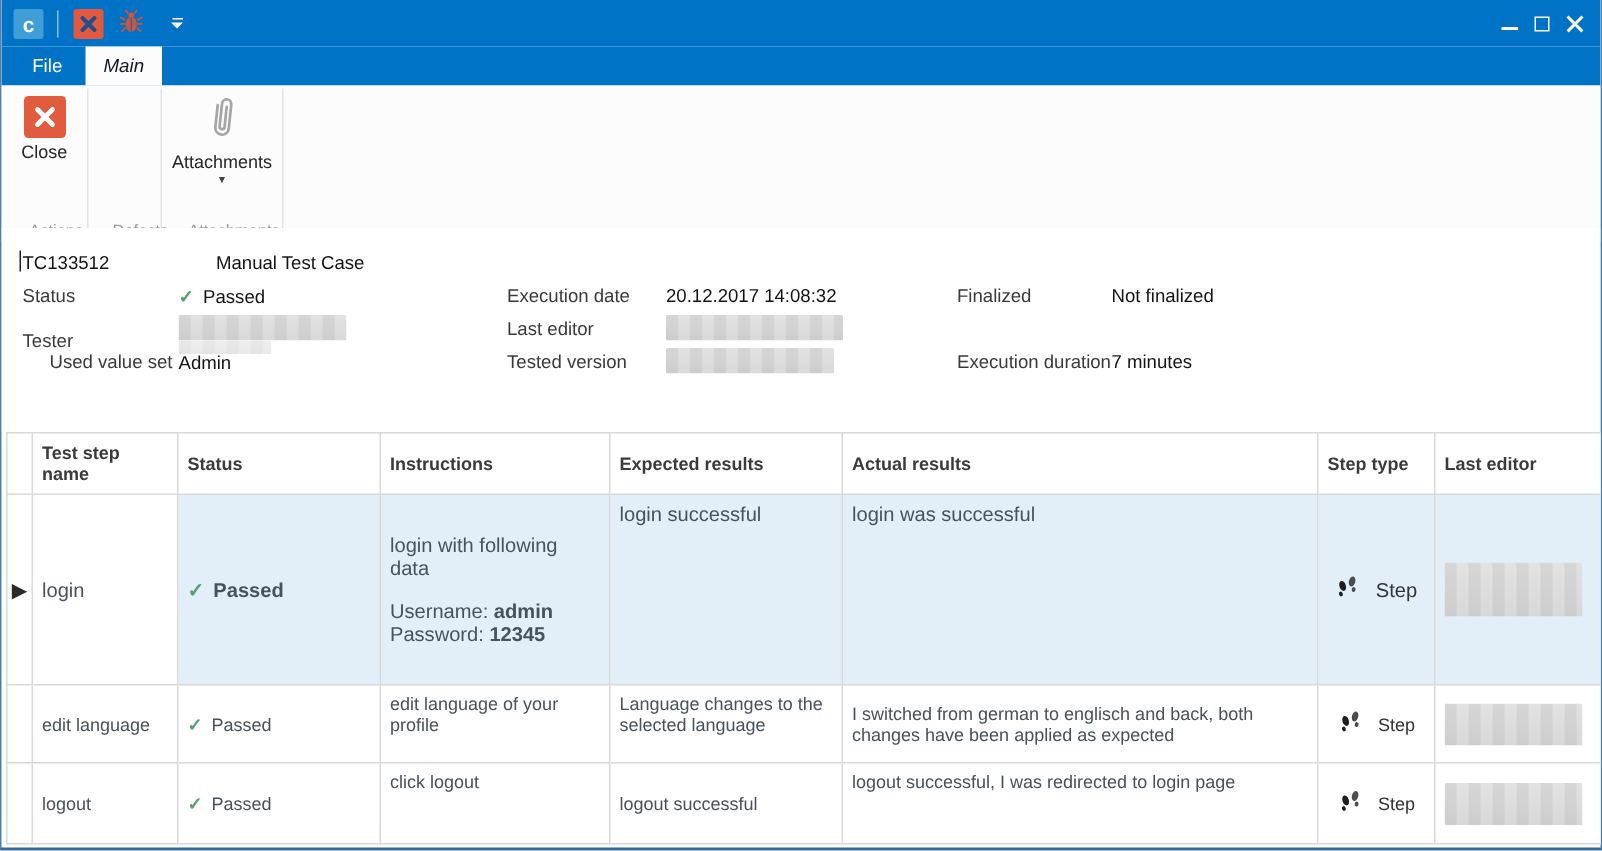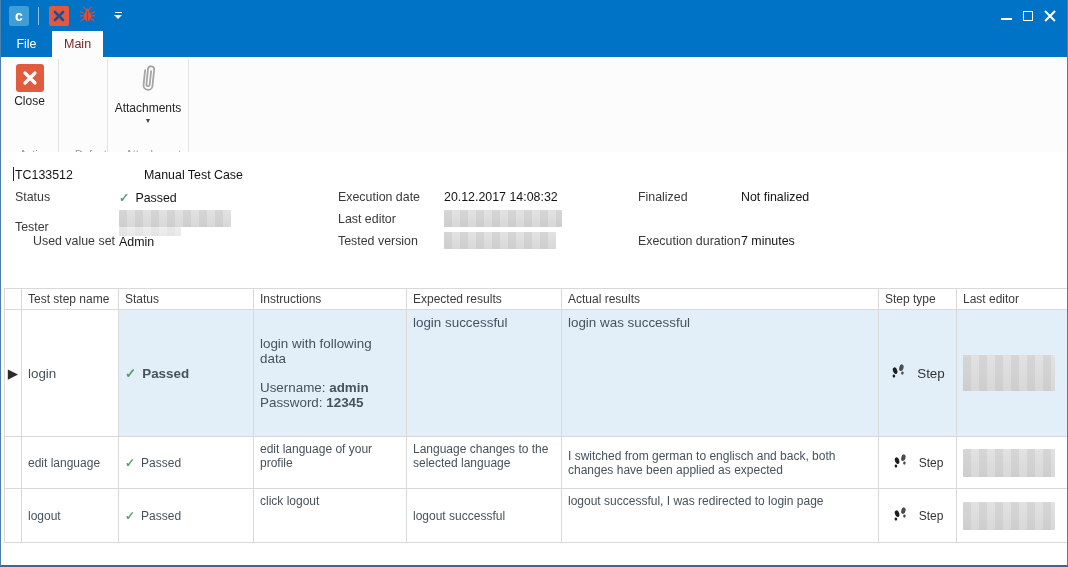--- a/index.html
+++ b/index.html
@@ -21,42 +21,42 @@
   .qat-chev .tri{ width:0; height:0; border-left:4px solid transparent; border-right:4px solid transparent; border-top:4px solid #fff; }
   .title{ position:absolute; left:0; right:0; text-align:center; color:#fff; font-size:13px; pointer-events:none; }
   .win-controls{ position:absolute; right:6px; top:0; height:31px; display:flex; align-items:center; }
   .wc{ width:22px; height:24px; display:flex; align-items:center; justify-content:center; background:transparent; border:none; cursor:pointer; }
   .wc-min{ width:11px; height:2px; background:#fff; margin-top:6px; }
   .wc-max{ width:10px; height:10px; border:1.6px solid #fff; }
   .wc-close{ position:relative; width:12px; height:12px; }
   .wc-close:before,.wc-close:after{ content:""; position:absolute; left:-1px; top:5px; width:14px; height:1.8px; background:#fff; }
   .wc-close:before{ transform:rotate(45deg);} .wc-close:after{ transform:rotate(-45deg);}
   
-  .tabrow{ position:absolute; left:0; top:31px; width:100%; height:26px; background:#0173c7; display:flex; padding-left:0; }
+  .tabrow{ position:absolute; left:0; top:31px; width:100%; height:26px; background:#0173c7; display:flex; padding-left:5px; }
   .tab{ min-width:51px; height:26px; display:flex; align-items:center; justify-content:center; font-size:12.5px; color:#fff; border:none; background:transparent; cursor:pointer; padding:0 12px; }
-  .tab.active{ background:#fcfcfc; color:#7f1d1d; }
+  .tab.active{ background:#fcfcfc; color:#0f172a;font-style:italic; }
   
   .ribbon{ position:absolute; left:0; top:57px; width:100%; height:107px; background:#fcfcfc; border-bottom:2px solid #0072c6; display:flex; }
   .rgroup{ position:relative; height:100%; display:flex; align-items:flex-start; justify-content:center; padding-top:3px; }
   .rgroup .glabel{ position:absolute; bottom:2px; left:0; right:0; text-align:center; color:#9a9a9a; font-size:11px;margin-left:16px; }
   .gsep{ width:1px; background:#e3e3e3; margin:2px 0 2px 0; }
   .rbtn{ display:flex; flex-direction:column; align-items:center; gap:3px; background:transparent; border:none; cursor:pointer; padding:4px 6px; font-family:inherit; }
   .rbtn .cap{ font-size:12px; color:#262626; line-height:13px; text-align:center; }
   .icon-close-x{ width:28px; height:28px; background:#e15b3e; border-radius:3px; display:flex; align-items:center; justify-content:center; }
   .drop-arrow{ font-size:7px; color:#444; line-height:6px; }
   
   .info{ position:absolute; left:0; top:152px; width:100%; height:136px; background:#fff; font-size:12.4px;padding-left:16px; }
   .info .it{ position:absolute; white-space:nowrap; }
   .lbl{ color:#3a3a3a; } .val{ color:#141414; }
   .caret{ position:absolute; width:1px; height:14px; background:#222; }
   .check{ color:#55a06e; font-weight:bold; margin-right:6px; }
   .blur{ background-image:linear-gradient(90deg, rgba(0,0,0,0.045) 50%, rgba(255,255,255,0.05) 50%), linear-gradient(#e0e0e0,#d6d6d6); background-size:16px 100%,100% 100%; border-radius:1px; }
   
   table.grid{ position:absolute; left:3px; top:288px; width:1063px; border-collapse:collapse; table-layout:fixed; background:#fff; }
-  .grid th{ border:1px solid #d9d9d9; font-weight:normal; font-size:12px; color:#3b3b3b; text-align:left; height:21px; padding:1px 6px; background:#fff;margin-left:40px; }
+  .grid th{ border:1px solid #d9d9d9; font-weight:bold; font-size:12px; color:#3b3b3b; text-align:left; height:21px; padding:6px 6px; background:#fff;margin-left:40px; }
   .grid td{ border:1px solid #d9d9d9; font-size:12px; color:#46525c; padding:3px 6px; vertical-align:middle; background:#fff; }
   .grid td.vtop{ vertical-align:top; padding-top:5px; }
   tr.sel td{ background:#e2eff9; font-size:13.4px; }
   tr.sel td.ind, tr.sel td.namecell{ background:#fff; }
   td.ind{ text-align:center; padding:0; color:#2b2b2b; font-size:8px; }
   .steptype{ display:flex; align-items:center; justify-content:center; gap:10px; color:#333; }
   .bold{ font-weight:bold; }
   .blank-line{ height:1.1em; }
 </style>
 </head>

